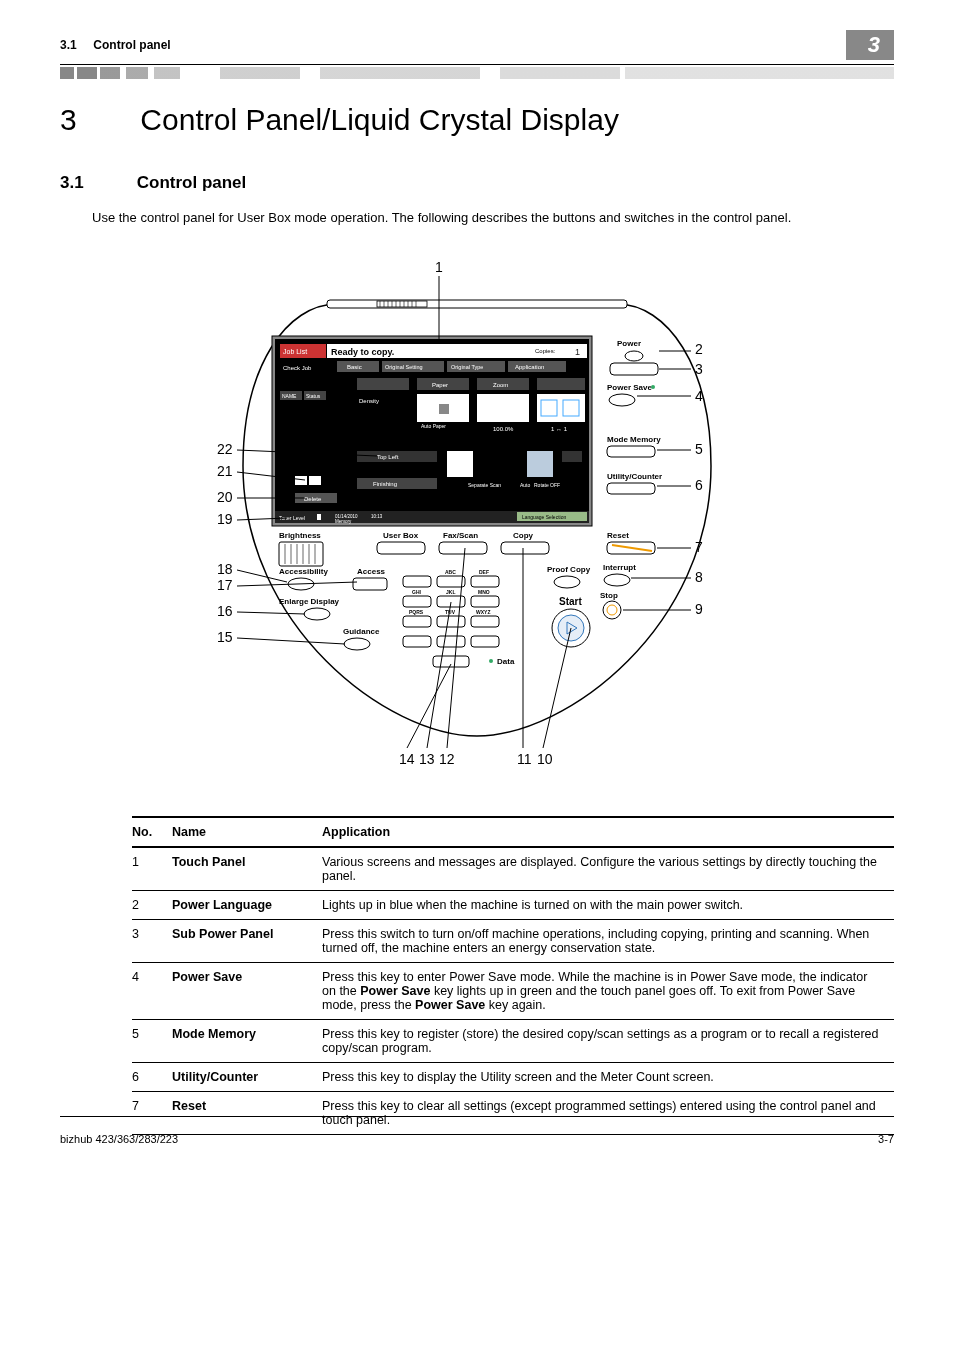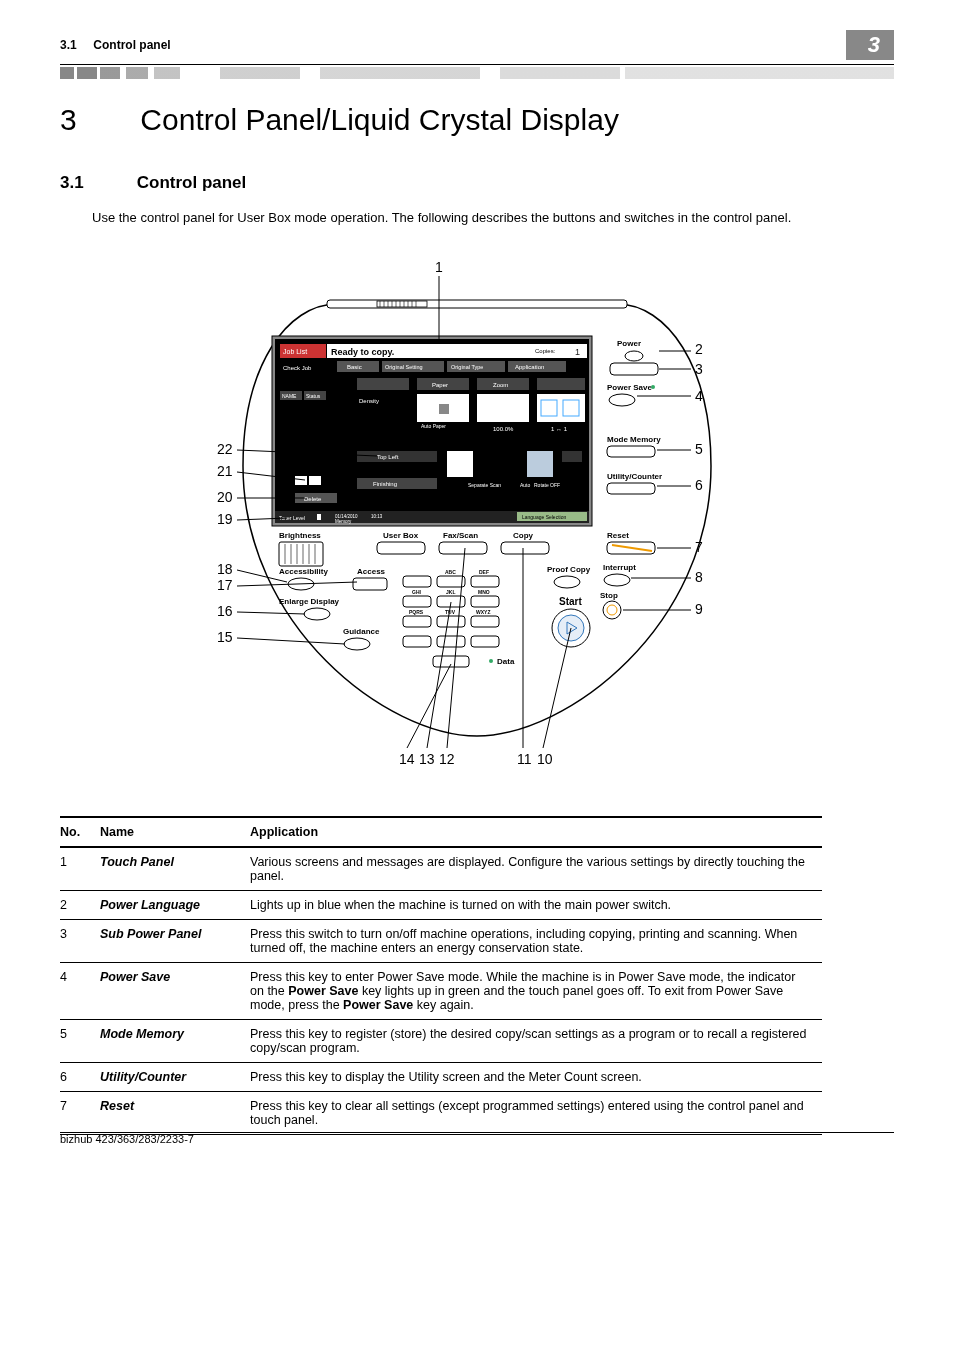--- a/index.html
+++ b/index.html
@@ -67,47 +67,49 @@
     margin-bottom: 28px;
     line-height: 1.45;
   }
   .diagram-wrap {
     margin: 0 auto 40px;
     width: 520px;
     position: relative;
   }
   svg.diagram { display:block; }
   .tbl {
+    margin-left: 72px;
     width: calc(100% - 72px);
     border-collapse: collapse;
     font-size: 12.5px;
   }
   .tbl th, .tbl td {
     text-align: left;
     vertical-align: top;
     padding: 7px 10px 7px 0;
     border-bottom: 1px solid #000;
   }
   .tbl thead th {
     border-bottom: 2px solid #000;
     border-top: 2px solid #000;
     font-weight: bold;
     font-size: 12.5px;
   }
   .tbl td.col-no { width: 40px; }
-  .tbl td.col-name { width: 150px; font-weight: bold; font-style: italic; }
+  .tbl td.col-name { width: 150px; font-weight: bold; }
   .footer {
     position: absolute;
     bottom: 30px;
     left: 60px;
     right: 60px;
     border-top: 1px solid #000;
-    padding-top: 0;
+    padding-top: 16px;
     font-size: 11px;
     display: flex;
+    justify-content: space-between;
   }
 </style>
 </head>
 <body>
 
 <div class="header-line">
   <div class="header-left">
     <span>3.1</span>&nbsp;&nbsp;&nbsp;&nbsp;
     <span>Control panel</span>
   </div>

